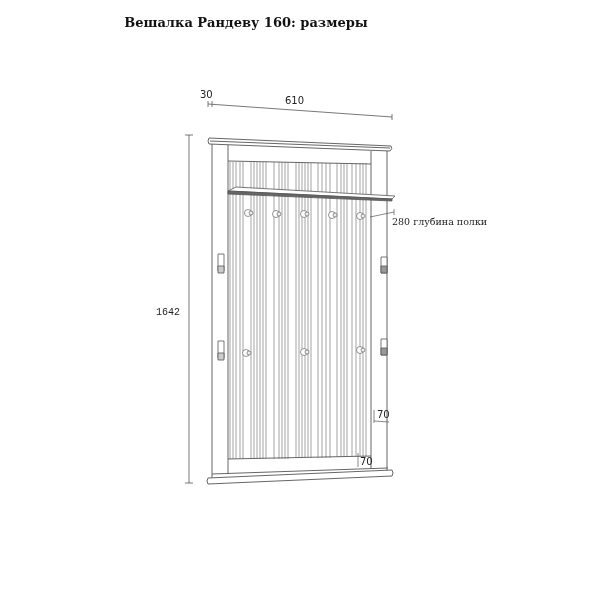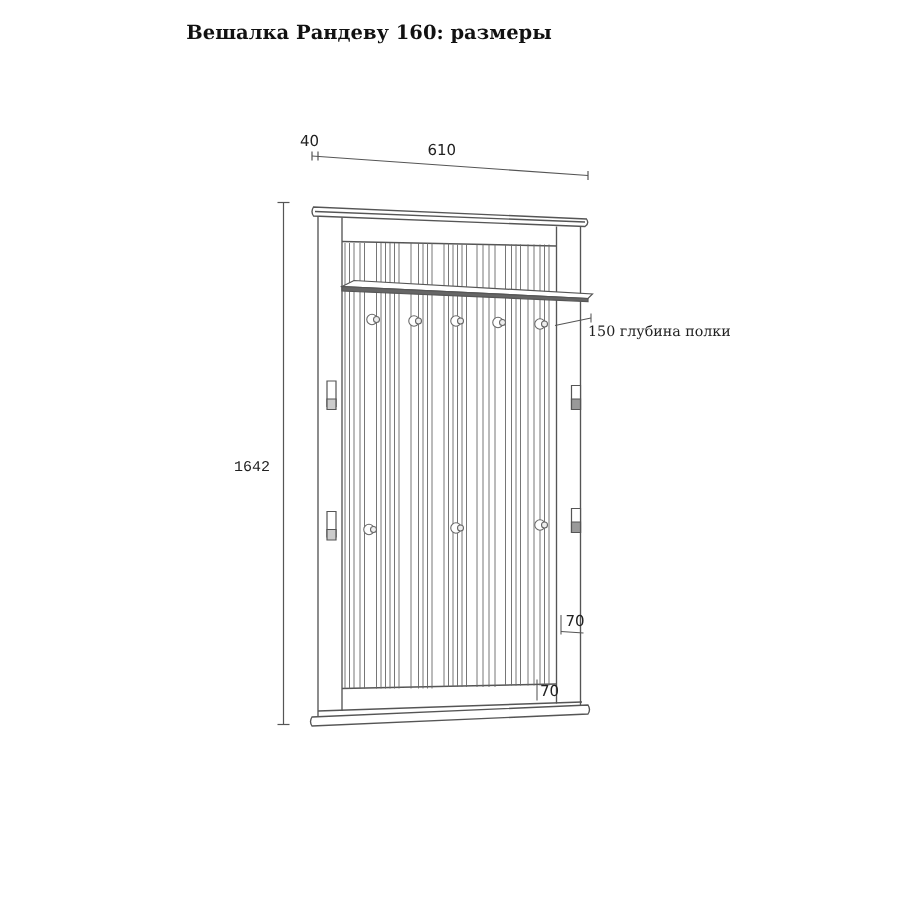--- a/index.html
+++ b/index.html
@@ -132,18 +132,18 @@
   <g stroke="#555" stroke-width="0.7" fill="none">
     <line x1="358" y1="453" x2="358" y2="467"></line>
   </g>
 
   <g stroke="#555" stroke-width="0.9" fill="#fff">
     <path d="M208 478 Q206 481 208 484 L392 476 Q394 473 392 470 Z"></path>
     <line x1="212" y1="474" x2="388" y2="468"></line>
   </g>
 </svg>
 
-<div class="lbl" style="left:200px;top:89px;">40</div>
+<div class="lbl" style="left:200px;top:89px;">30</div>
 <div class="lbl" style="left:285px;top:95px;">610</div>
 <div class="lbl serif" style="left:156px;top:307px;font-family:Liberation Mono, monospace;">1642</div>
-<div class="lbl serif" style="left:392px;top:216px;font-size:9.5px;">150 глубина полки</div>
+<div class="lbl serif" style="left:392px;top:216px;font-size:9.5px;">280 глубина полки</div>
 <div class="lbl" style="left:377px;top:409px;">70</div>
 <div class="lbl" style="left:360px;top:456px;">70</div>
 
 </body></html>

